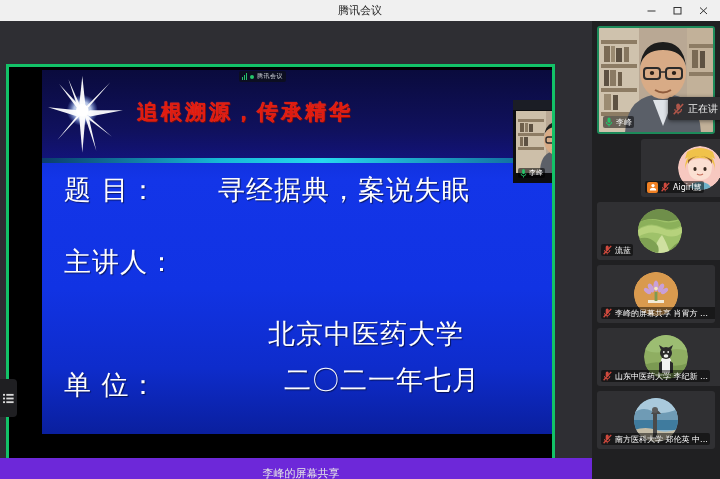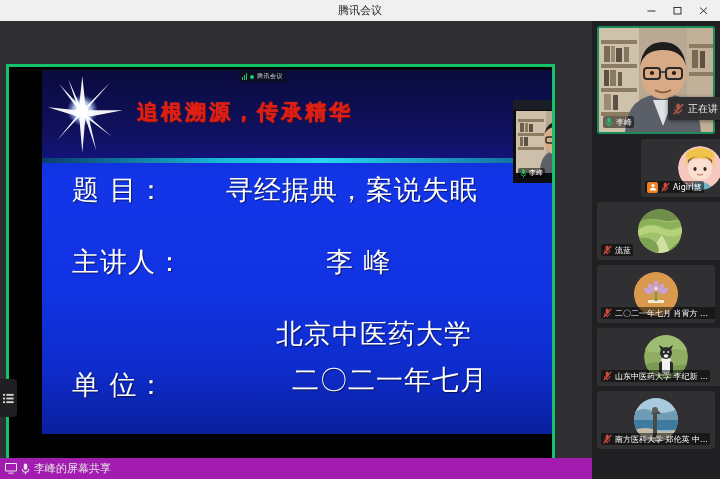--- a/index.html
+++ b/index.html
@@ -116,21 +116,21 @@
     width: 360px;
     font-size: 21px;
     font-weight: bold;
     color: #e01b10;
     letter-spacing: 3px;
     text-shadow: 0 0 1px #ff4b3a, 1px 1px 0 #7e0a04;
     white-space: nowrap;
   }
   .slide-body {
     position: absolute;
-    left: 12px; top: 96px;
+    left: 4px; top: 96px;
     width: 510px; height: 268px;
     color: #ffffff;
   }
   .slide-line {
     position: absolute;
     font-size: 27px;
     color: #fdfdff;
     white-space: nowrap;
     text-shadow: 1px 1px 1px rgba(0,0,0,0.55);
     letter-spacing: 1px;
@@ -206,25 +206,26 @@
     display: flex;
     align-items: center;
     justify-content: center;
   }
 
   
   .statusbar {
     position: absolute;
     left: 0; top: 458px;
     width: 592px; height: 21px;
-    background: #a21caf;
+    background: #6d28d9;
     display: flex;
     align-items: center;
     padding-left: 5px;
     gap: 4px;
+    flex-direction: column;
   }
   .status-text {
     font-size: 11px;
     color: #e6e6e6;
     white-space: nowrap;
   }
 
   
   .panel {
     position: absolute;
@@ -377,21 +378,20 @@
             <circle cx="44" cy="44" r="8" fill="#ffffff"></circle>
           </svg>
 
           <div class="slide-redtitle">追根溯源，传承精华</div>
 
           <div class="slide-body">
             <div class="slide-line l-label-1">题  目：</div>
             <div class="slide-line l-value-1">寻经据典，案说失眠</div>
 
             <div class="slide-line l-label-2">主讲人：</div>
-            <div class="slide-line l-value-2">李  峰</div>
 
             <div class="slide-line l-label-3">单  位：</div>
             <div class="slide-line l-value-4">二〇二一年七月</div>
             <div class="slide-line l-value-3">北京中医药大学</div>
           </div>
         </div>
 
         <div class="share-pill">
           <span class="pill-bars">
               <i></i>
@@ -593,21 +593,21 @@
           </svg>
         </div>
       </div>
       <div class="tile-label">
         <svg class="mic-off" width="9" height="10" viewBox="0 0 12 13">
           <rect x="3.6" y="0.5" width="4" height="7" rx="2" fill="#d04a3e"></rect>
           <path d="M2 6.5 a3.6 3.6 0 0 0 7.2 0" stroke="#d04a3e" stroke-width="1.3" fill="none"></path>
           <line x1="5.6" y1="10" x2="5.6" y2="12.3" stroke="#d04a3e" stroke-width="1.3"></line>
           <line x1="0.8" y1="12.2" x2="11" y2="1" stroke="#d04a3e" stroke-width="1.8"></line>
         </svg>
-        <span class="nm">二〇二一年七月 肖霄方 中...</span>
+        <span class="nm">李峰的屏幕共享 肖霄方 中...</span>
       </div>
     </div>
 
     <div class="tile" style="top:307px;height:58px;padding-left:20px;">
       <div class="avatar-wrap">
         <div class="avatar">
           <svg width="44" height="44" viewBox="0 0 44 44">
             <circle cx="22" cy="22" r="22" fill="#8fae62"></circle>
             <path d="M0 30 Q12 25 22 29 Q32 33 44 28 L44 44 L0 44 Z" fill="#7b9a52"></path>
             <path d="M0 0 h44 v16 Q32 12 22 16 Q10 20 0 14 Z" fill="#9cbd72"></path>

